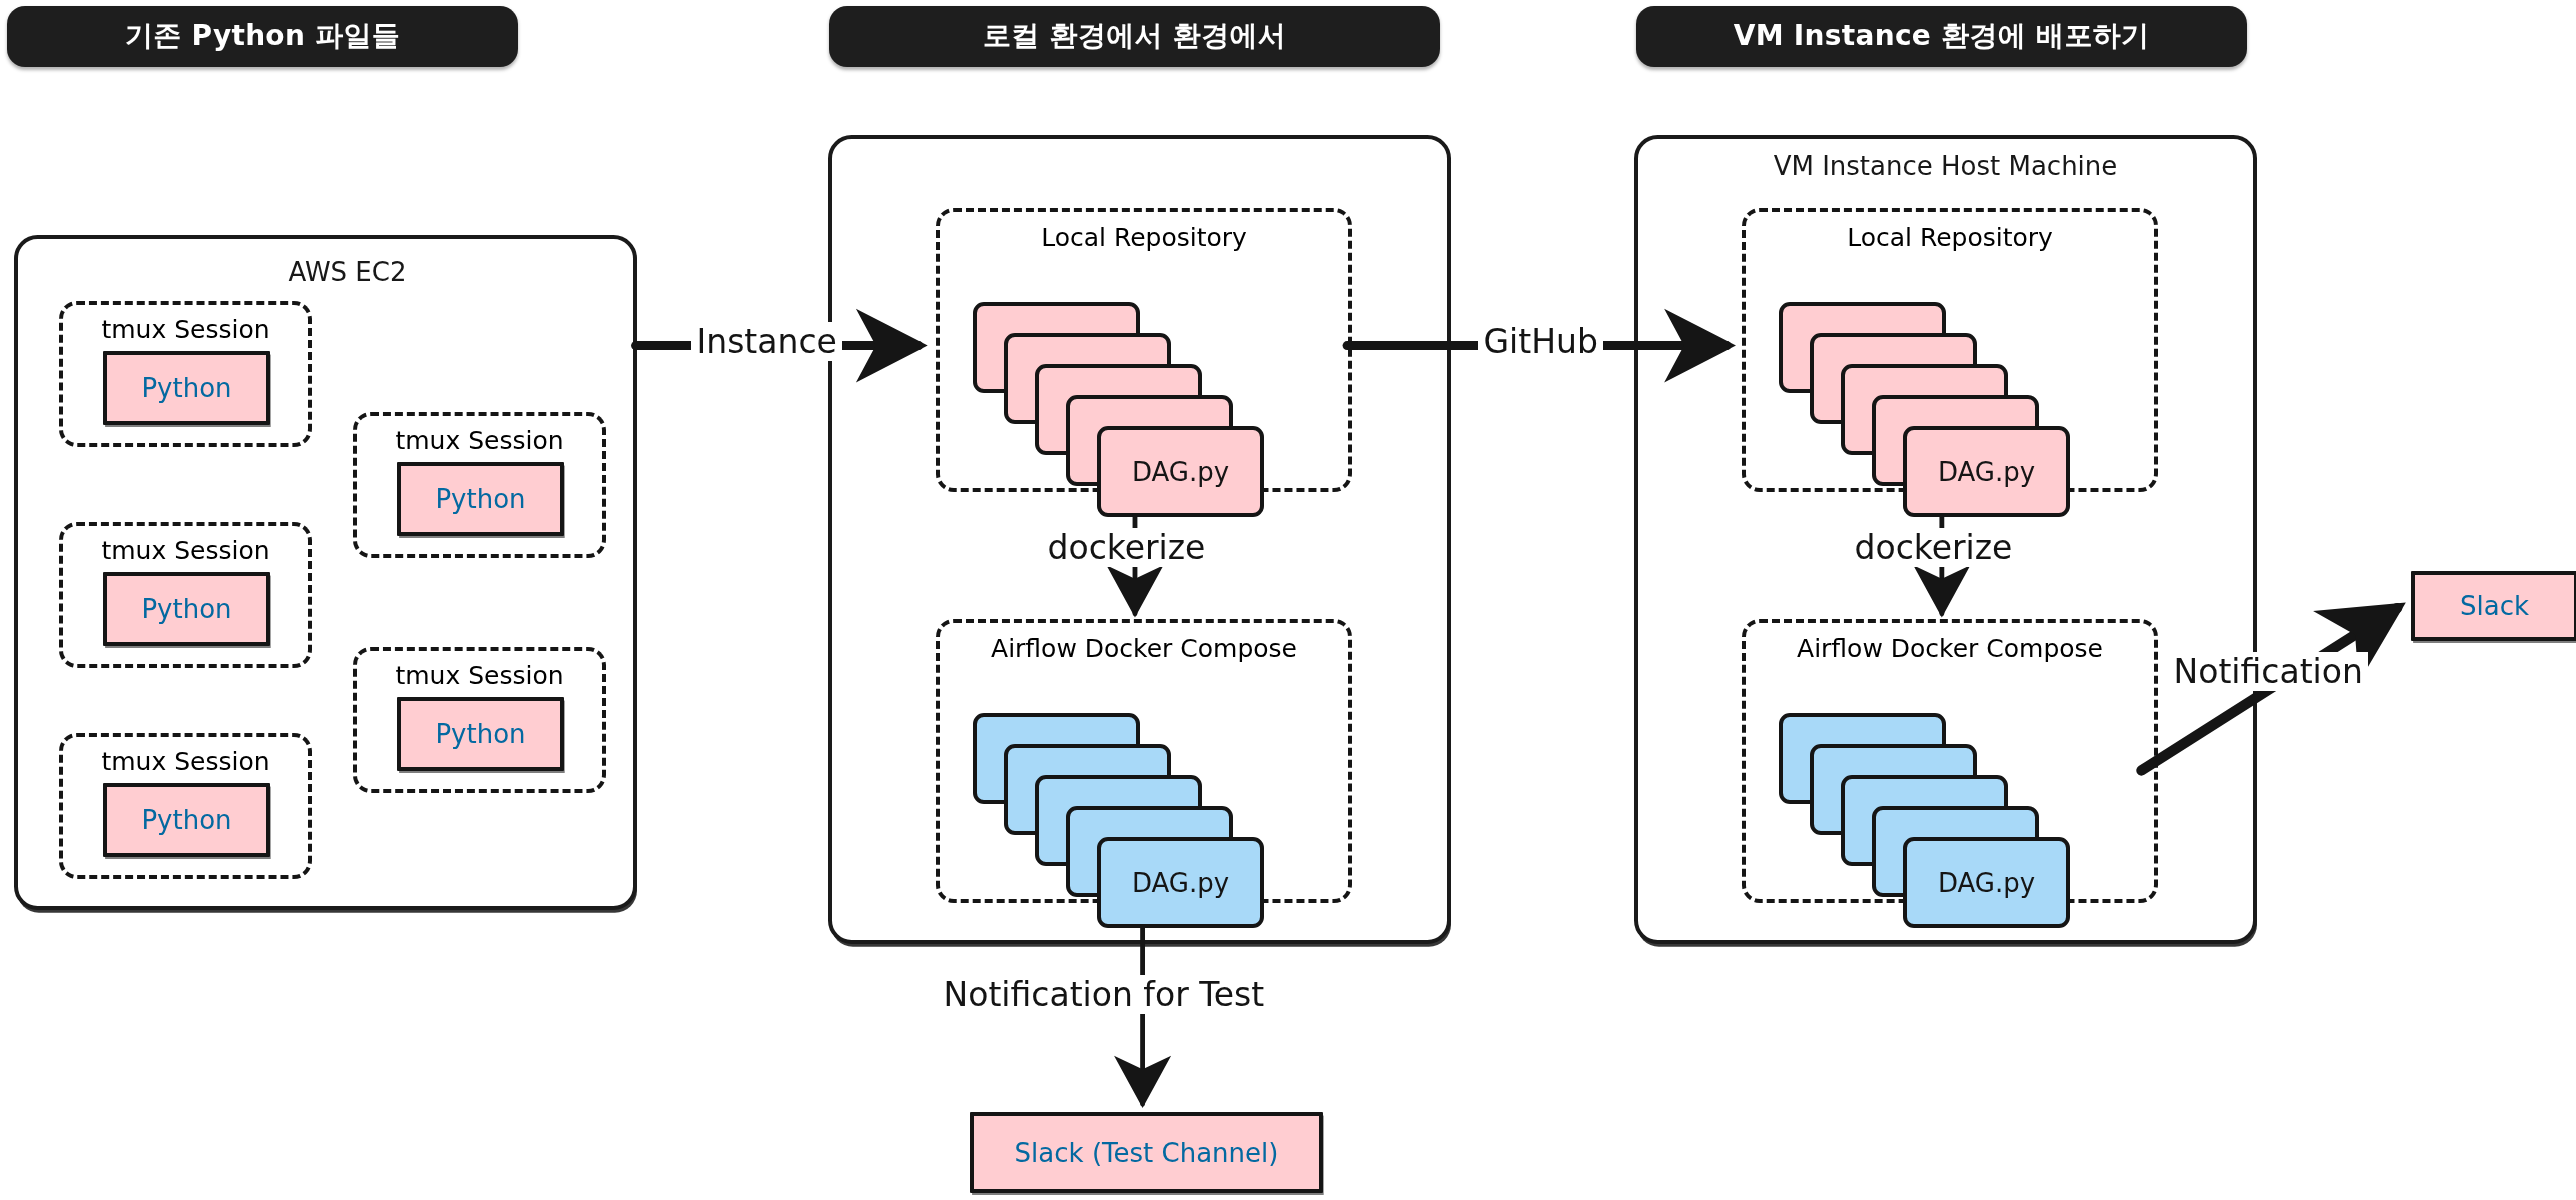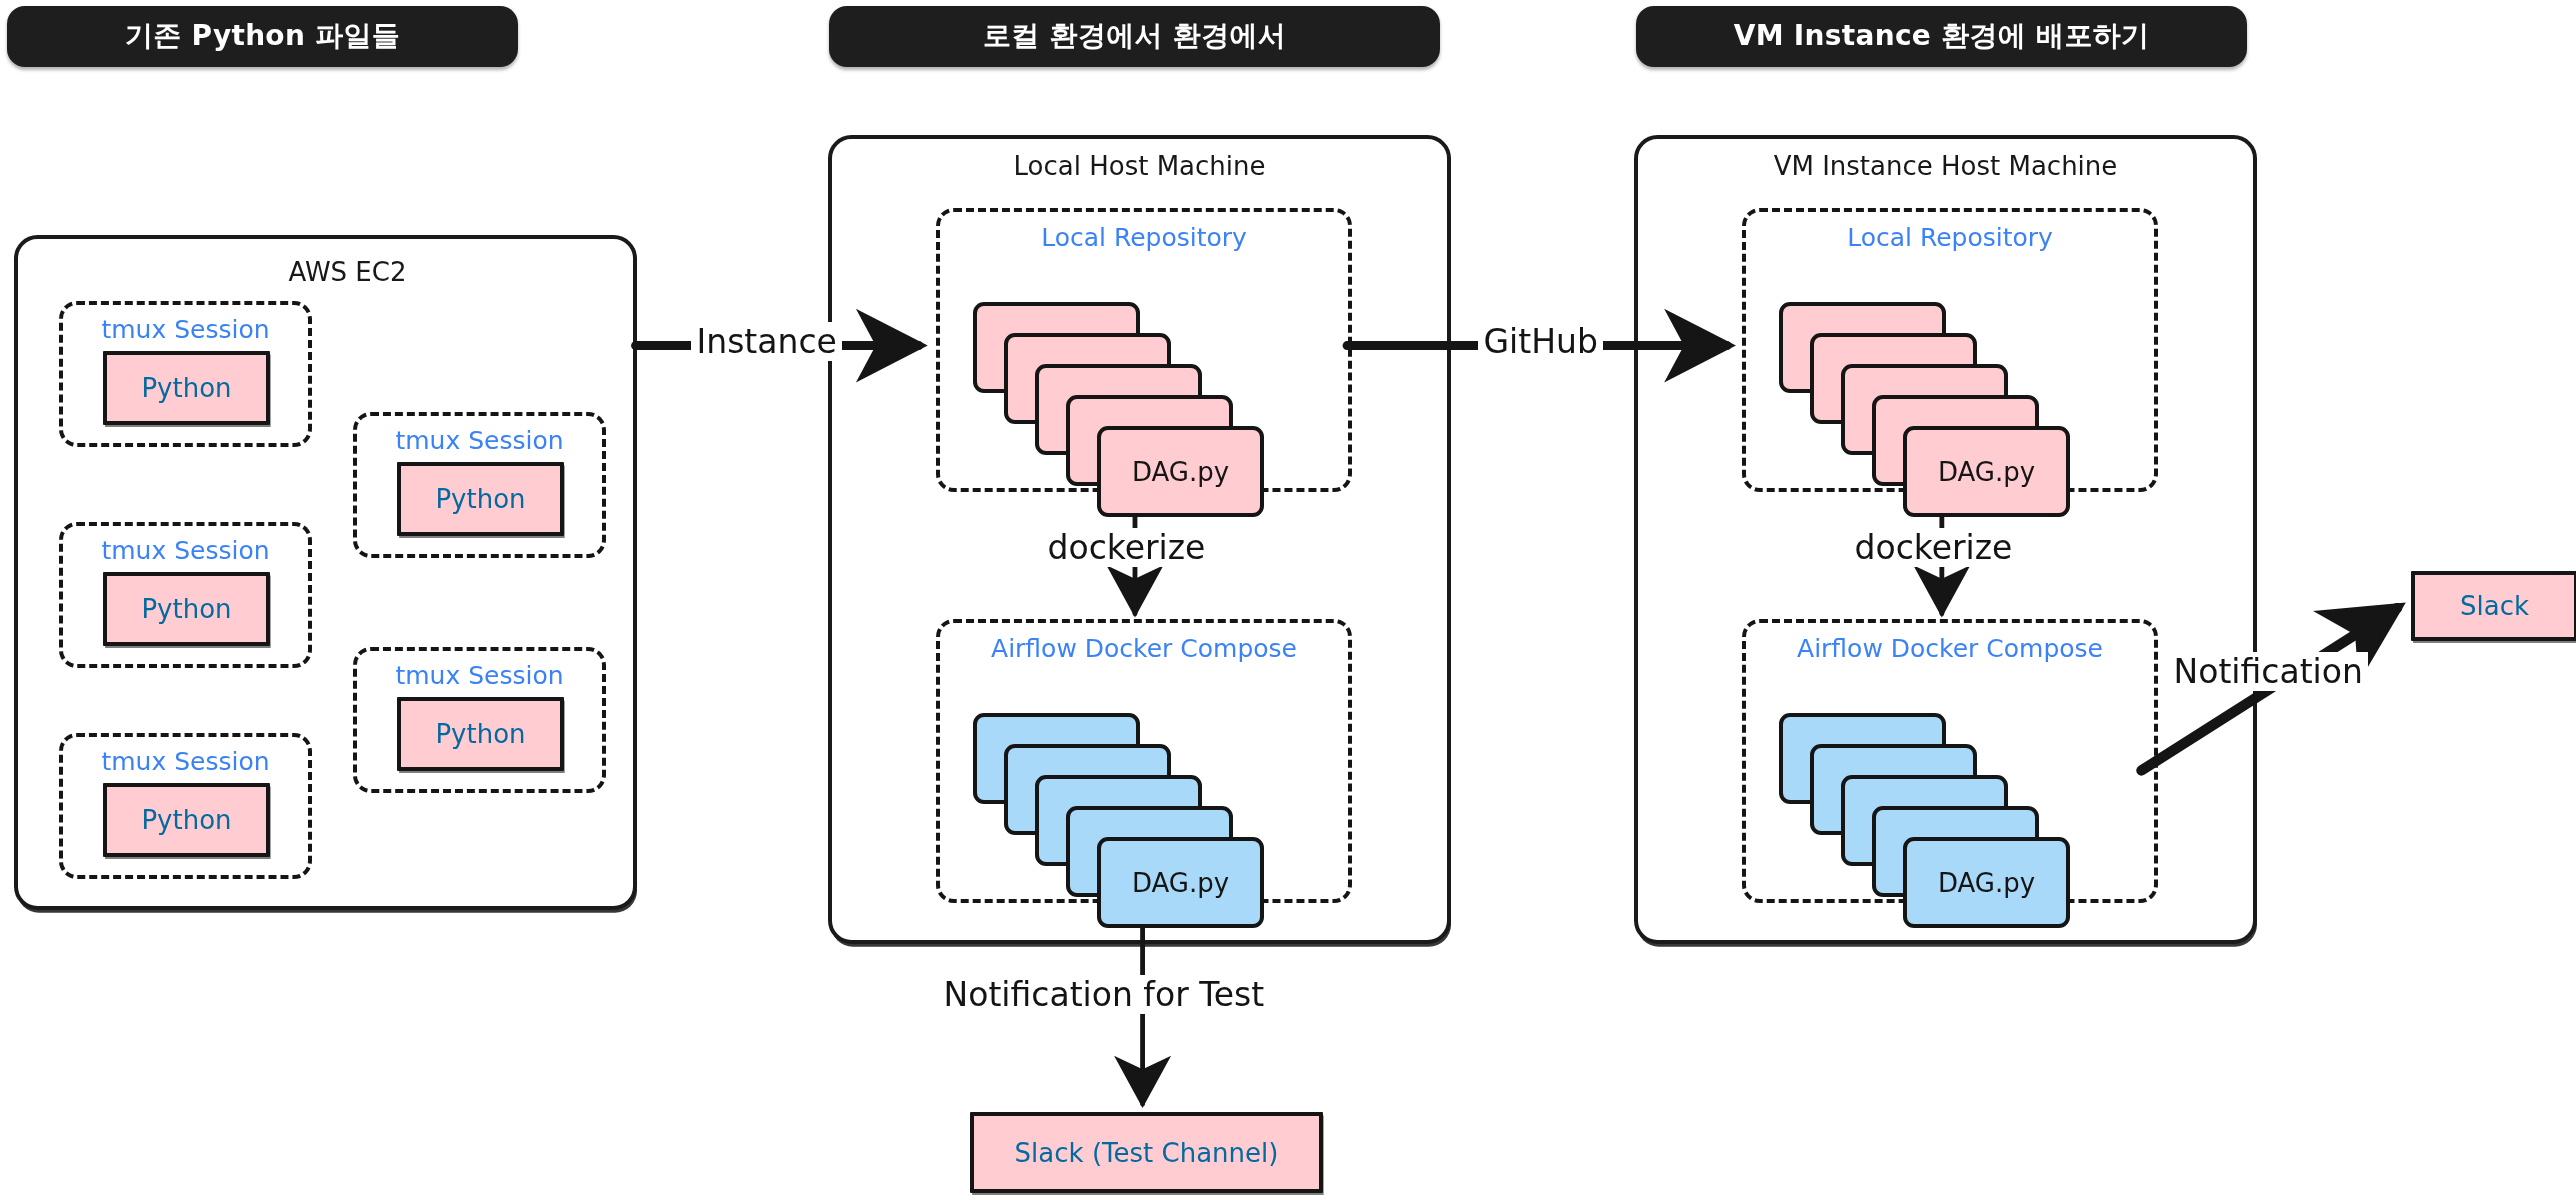--- a/index.html
+++ b/index.html
@@ -29,21 +29,21 @@
     color:#181818;white-space:nowrap;
   }
 
   
   .dashed{
     position:absolute;background:transparent;
     border:4.1px dashed #151515;border-radius:18px;
   }
   .dashed-title{
     position:absolute;left:0;right:0;text-align:center;
-    color:#3b82f6;white-space:nowrap;
+    color:#000000;white-space:nowrap;
   }
 
   
   .node{
     position:absolute;border:4.1px solid #151515;border-radius:1px;
     display:flex;align-items:center;justify-content:center;
     color:#0369a1;white-space:nowrap;
     box-shadow:1.4px 2.8px 0 -0.7px rgba(20,20,20,.55);
   }
   .node.pink{background:#ffcdd1;}
@@ -113,21 +113,20 @@
       <div class="node pink t-node" style="left:40px;top:46px;width:159px;height:66px;">Python</div>
     </div>
 
     <div class="dashed" style="left:41px;top:494px;width:245px;height:138px;">
       <div class="dashed-title t-dashed" style="top:9.7px;">tmux Session</div>
       <div class="node pink t-node" style="left:40px;top:46px;width:159px;height:66px;">Python</div>
     </div>
   </div>
 
   <div class="panel" style="left:828px;top:135px;width:615px;height:801px;">
-    <div class="panel-title t-panel" style="top:12.4px;">Local Host Machine</div>
 
     <div class="dashed" style="left:104px;top:69px;width:408px;height:276px;">
       <div class="dashed-title t-dashed" style="top:11px;">Local Repository</div>
 
       <div class="stack pink" style="left:33px;top:48px;width:345px;height:207px;">
         <div class="card t-card" style="left:0px;top:0px;width:159px;height:83px;z-index:1;">DAG.py</div>
         <div class="card t-card" style="left:31px;top:31px;width:159px;height:83px;z-index:2;">DAG.py</div>
         <div class="card t-card" style="left:62px;top:62px;width:159px;height:83px;z-index:3;">DAG.py</div>
         <div class="card t-card" style="left:93px;top:93px;width:159px;height:83px;z-index:4;">DAG.py</div>
         <div class="card t-card" style="left:124px;top:124px;width:159px;height:83px;z-index:5;">DAG.py</div>

